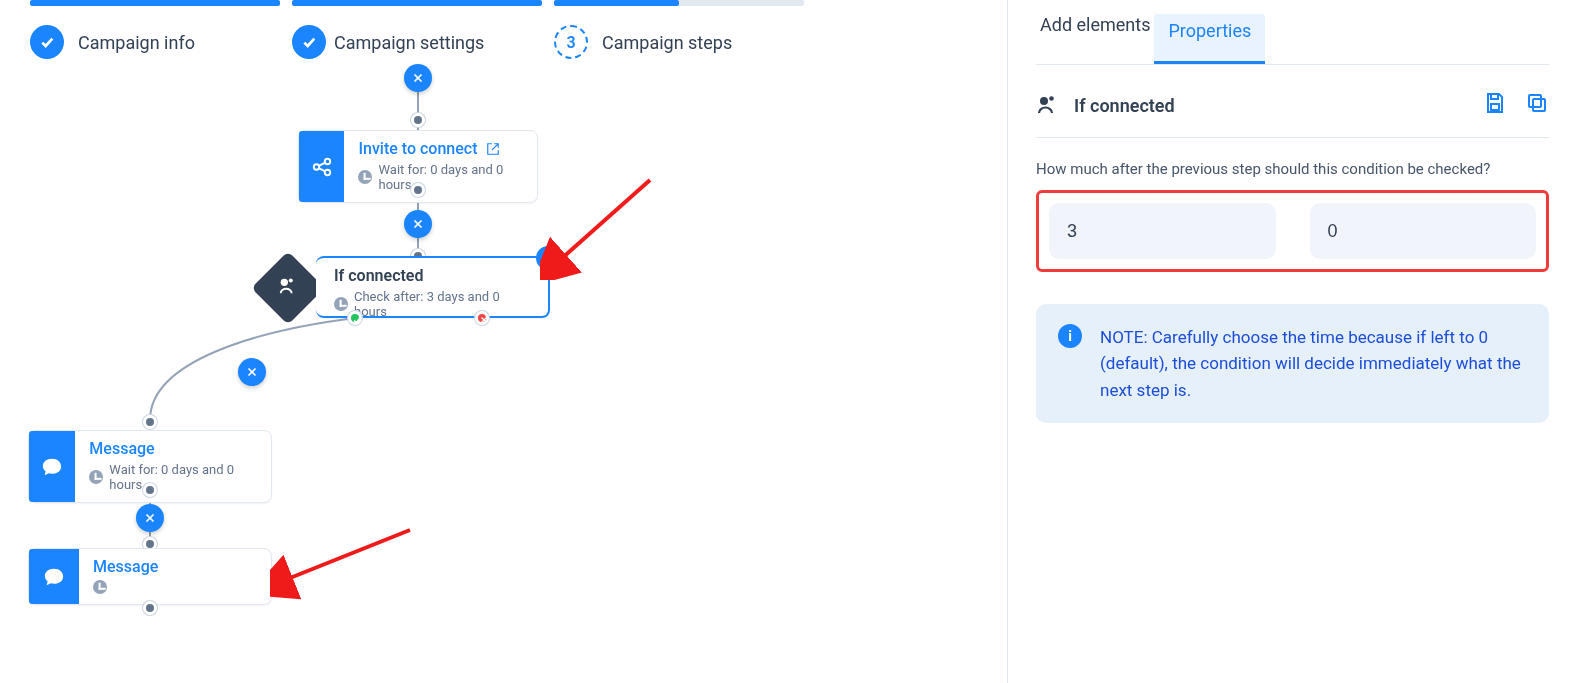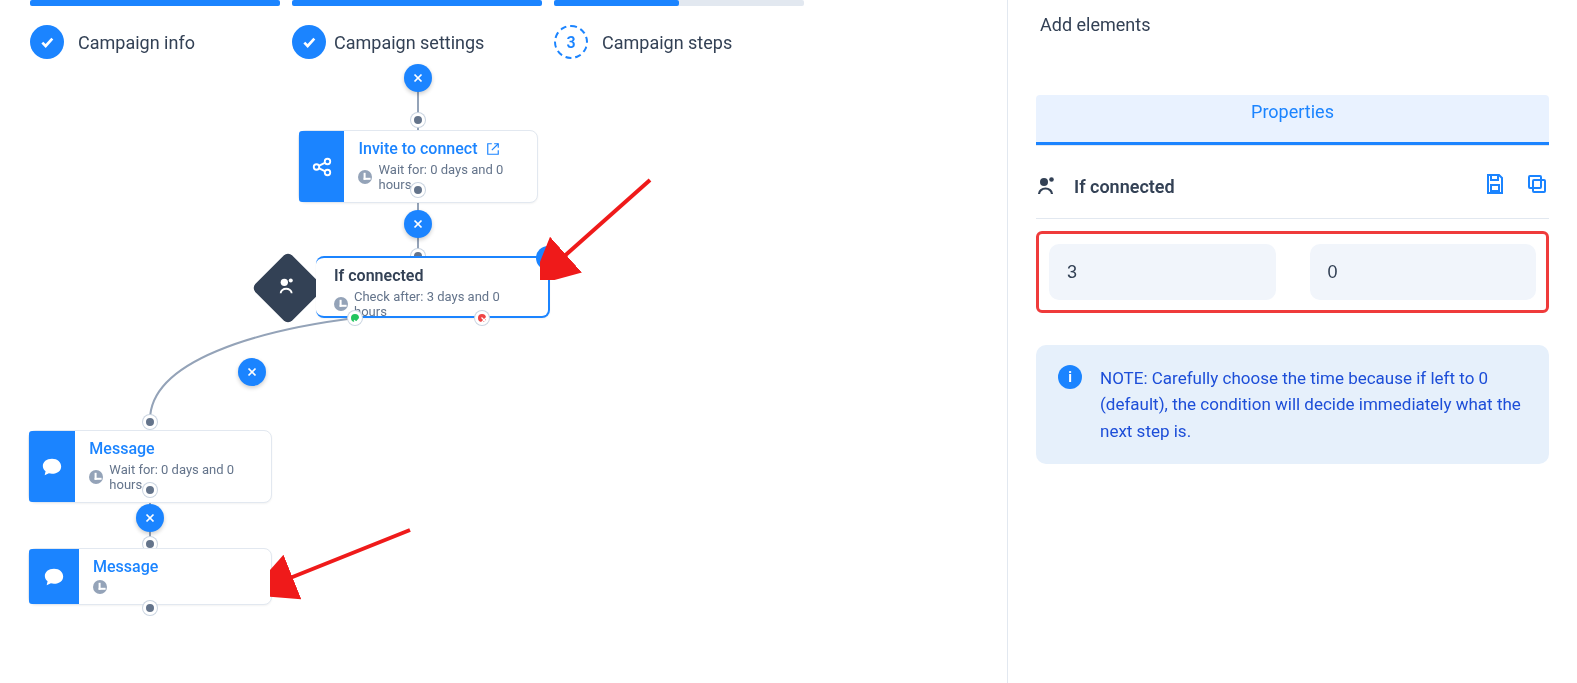--- a/index.html
+++ b/index.html
@@ -104,21 +104,21 @@
   }
 
   
   .arrow { position:absolute; pointer-events:none; }
 
   
   .panel {
     position:absolute; right:0; top:0; width:570px; height:683px;
     border-left:1px solid #e2e8f0; padding:0 28px 0 28px; background:#fff;
   }
-  .tabs { display:flex; gap:40px; border-bottom:1px solid #e2e8f0; padding-top:14px;flex-direction:column; }
+  .tabs { display:flex; border-bottom:1px solid #e2e8f0; padding-top:14px; }
   .tab { padding:0 4px 20px 4px; font-size:18px; color:#334155; cursor:pointer; }
   .tab.active { color:#1b84ff; background:#e9f2ff; border-bottom:3px solid #1b84ff; border-radius:4px 4px 0 0; padding-left:14px; padding-right:14px; padding-top:6px;text-align:center;}
   .panel-head { display:flex; align-items:center; justify-content:space-between; padding:26px 0 18px 0; border-bottom:1px solid #e2e8f0;}
   .panel-head .left { display:flex; align-items:center; gap:14px; }
   .panel-head .left svg{color:#334155;}
   .panel-head h3 { font-size:18px; font-weight:600; color:#334155;}
   .panel-head .actions{display:flex; gap:18px;}
   .panel-head .actions .ibtn{color:#1b84ff; cursor:pointer;}
   .q { font-size:15px; color:#475569; margin-top:22px; }
   .hl { border:3px solid #ef3b3b; border-radius:6px; padding:10px 10px; margin-top:12px; display:flex; gap:34px;}
@@ -345,20 +345,21 @@
       </span>
       <span class="ibtn">
         <svg width="24" height="24" viewBox="0 0 24 24" fill="none" stroke="#1b84ff" stroke-width="2">
             <rect x="8" y="8" width="12" height="12" rx="1"></rect>
             <rect x="4" y="4" width="12" height="12" rx="1"></rect>
           </svg>
       </span>
     </div>
   </div>
 
+  <div class="q">How much after the previous step should this condition be checked?</div>
 
   <div class="hl">
     <div class="field">
       <input type="text" value="3" style="">
 
     </div>
     <div class="field">
       <input type="text" value="0" style="">
 
     </div>

